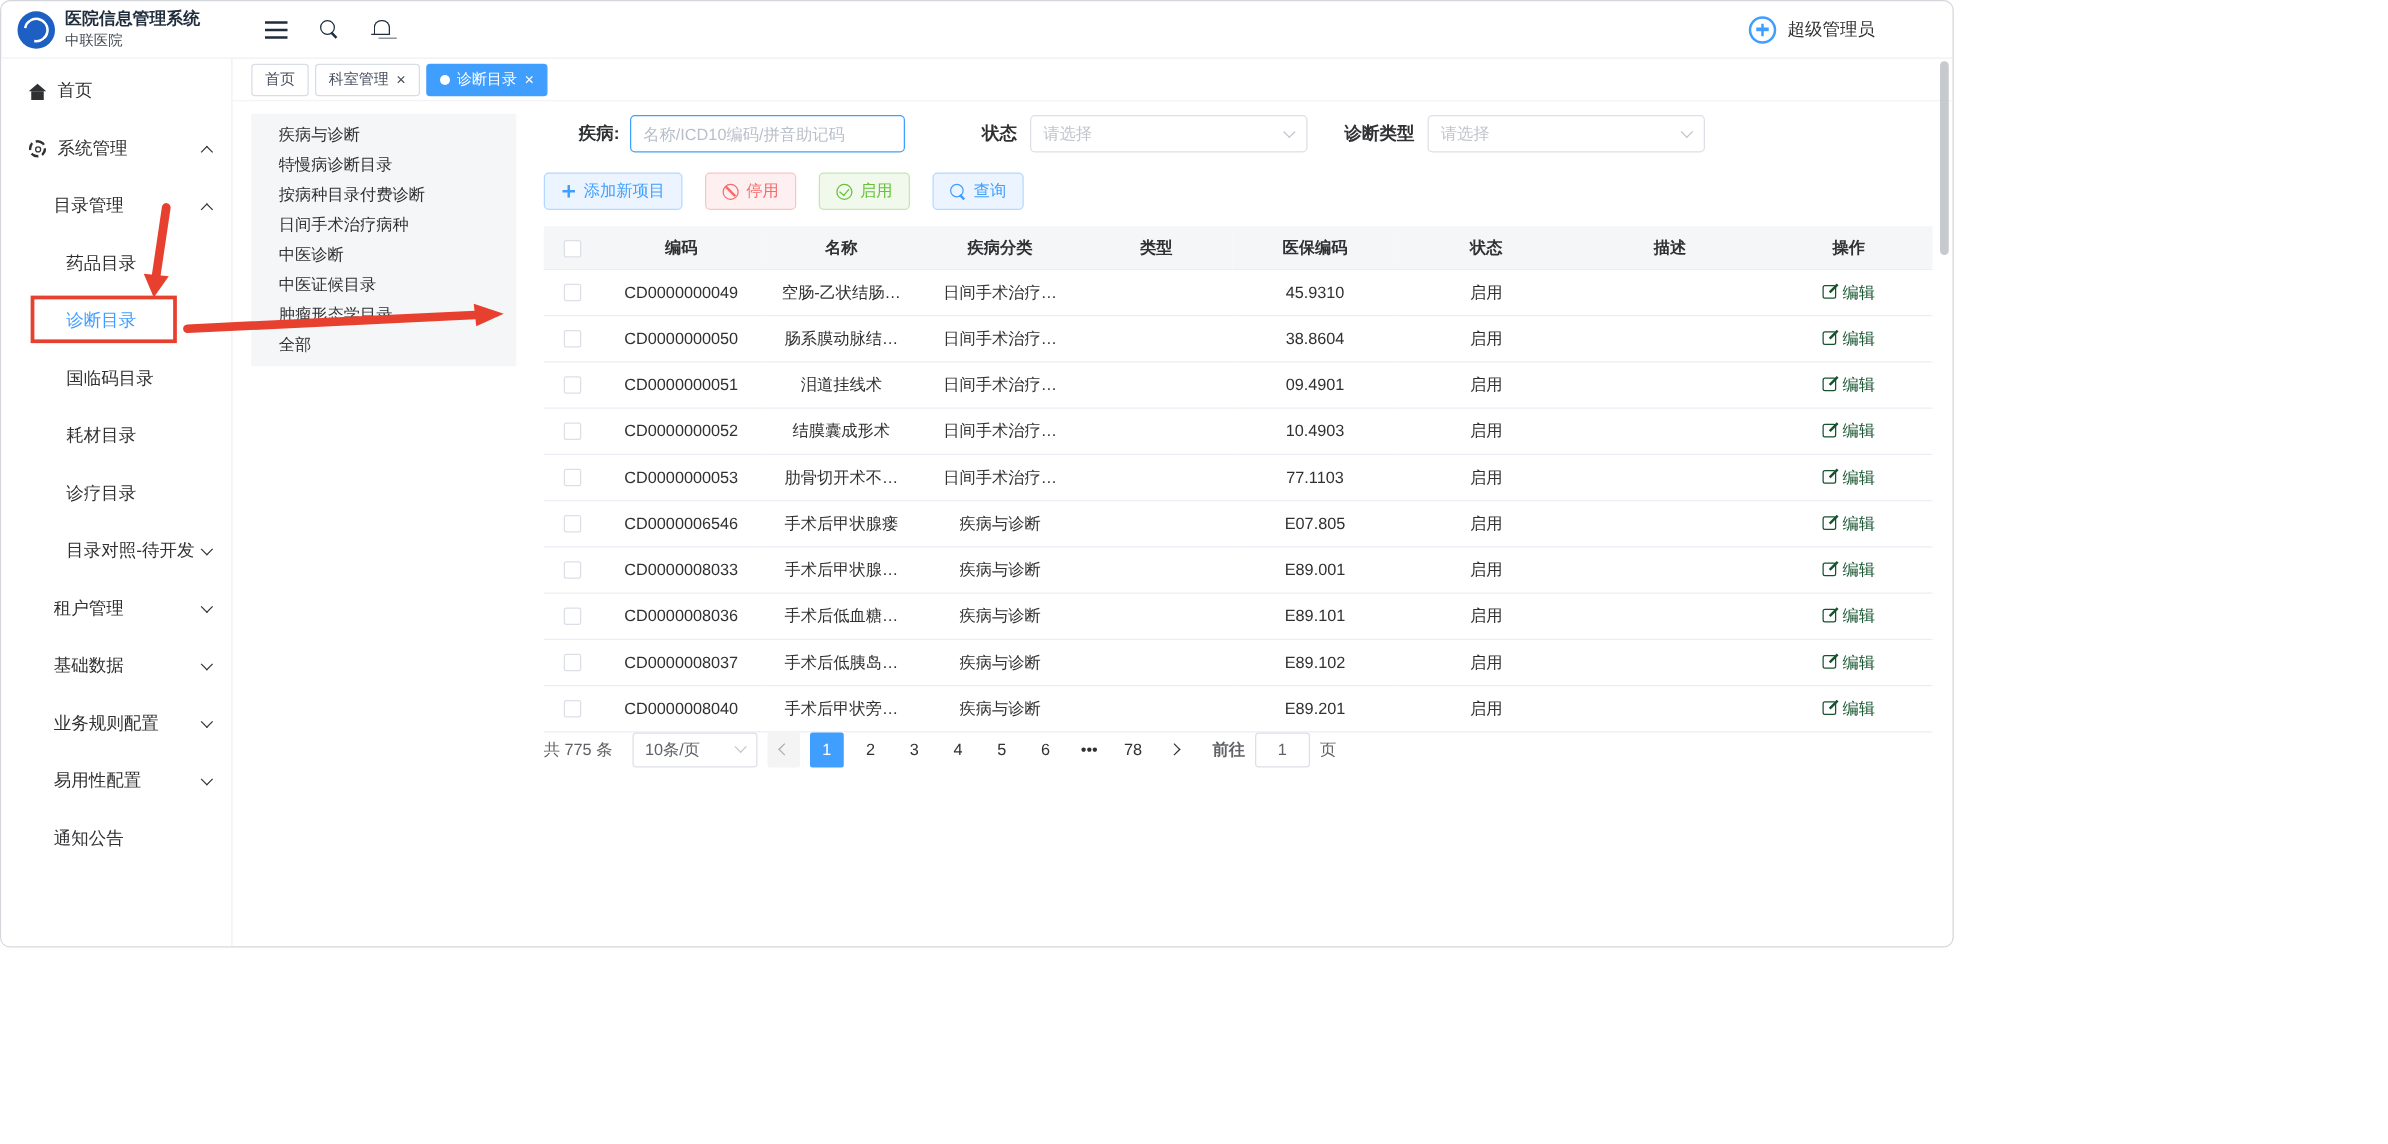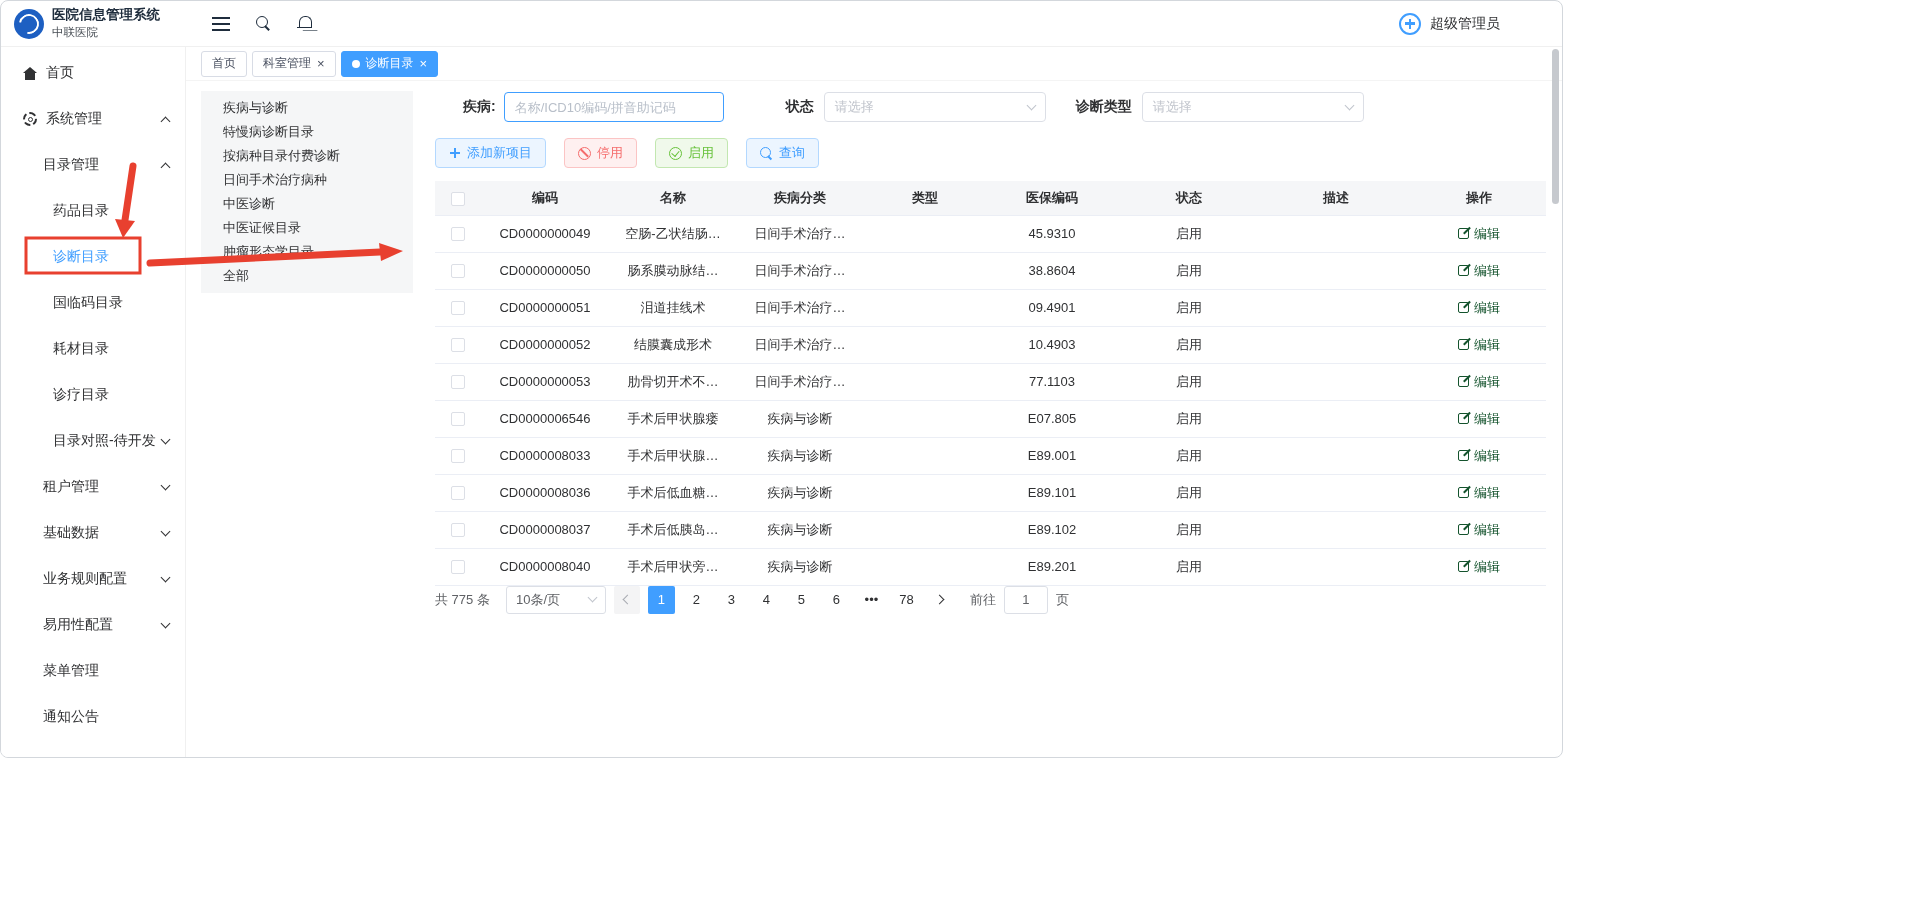--- a/index.html
+++ b/index.html
@@ -108,21 +108,21 @@
   
   .pagination { display:flex; align-items:center; justify-content:flex-start; gap:8px; font-size:13px; color:#606266; }
   .total { margin-right:8px; white-space:nowrap; }
   .size-select { width:100px; height:28px; border:1px solid #dcdfe6; border-radius:3px; background:#fff; display:flex; align-items:center; justify-content:space-between; padding:0 9px; cursor:pointer; color:#606266; }
   .pg-btn { width:26px; height:28px; border:none; background:#f4f4f5; border-radius:2px; display:inline-flex; align-items:center; justify-content:center; cursor:pointer; }
   .pg-next { background:transparent; }
   .chev-left { width:7px; height:7px; border-left:1.6px solid #a8abb2; border-bottom:1.6px solid #a8abb2; transform:rotate(45deg); margin-left:2px; }
   .chev-right { width:7px; height:7px; border-right:1.6px solid #303133; border-bottom:1.6px solid #303133; transform:rotate(-45deg); margin-right:2px; }
   .pg-num { min-width:27px; height:28px; padding:0 5px; border:none; background:transparent; border-radius:2px; font-size:13px; color:#303133; cursor:pointer; font-family:inherit; }
   .pg-num.active { background:#409eff; color:#fff; }
-  .goto-label { margin-left:8px; }
+  .goto-label { margin-left:8px;font-weight:bold; }
   .goto-input { width:44px; height:28px; border:1px solid #dcdfe6; border-radius:3px; text-align:center; font-size:13px; color:#606266; outline:none; font-family:inherit; }
   
   .scrollbar-track { position:absolute; top:48px; right:2px; width:8px; height:860px; }
   .scrollbar-thumb { width:7px; height:155px; background:#c6c9ce; border-radius:4px; cursor:pointer; }
   
   .annotations { position:absolute; left:0; top:0; z-index:40; pointer-events:none; }
 </style>
 </head>
 <body>
 
@@ -231,25 +231,20 @@
           <span class="side-label">业务规则配置</span>
           <span class="side-chev"></span>
         </div>
 
         <div class="side-item lvl1 arr-down">
 
           <span class="side-label">易用性配置</span>
           <span class="side-chev"></span>
         </div>
 
-        <div class="side-item lvl1">
-
-          <span class="side-label">菜单管理</span>
-
-        </div>
 
         <div class="side-item lvl1">
 
           <span class="side-label">通知公告</span>
 
         </div>
 
     </aside>
 
     <main class="main">

